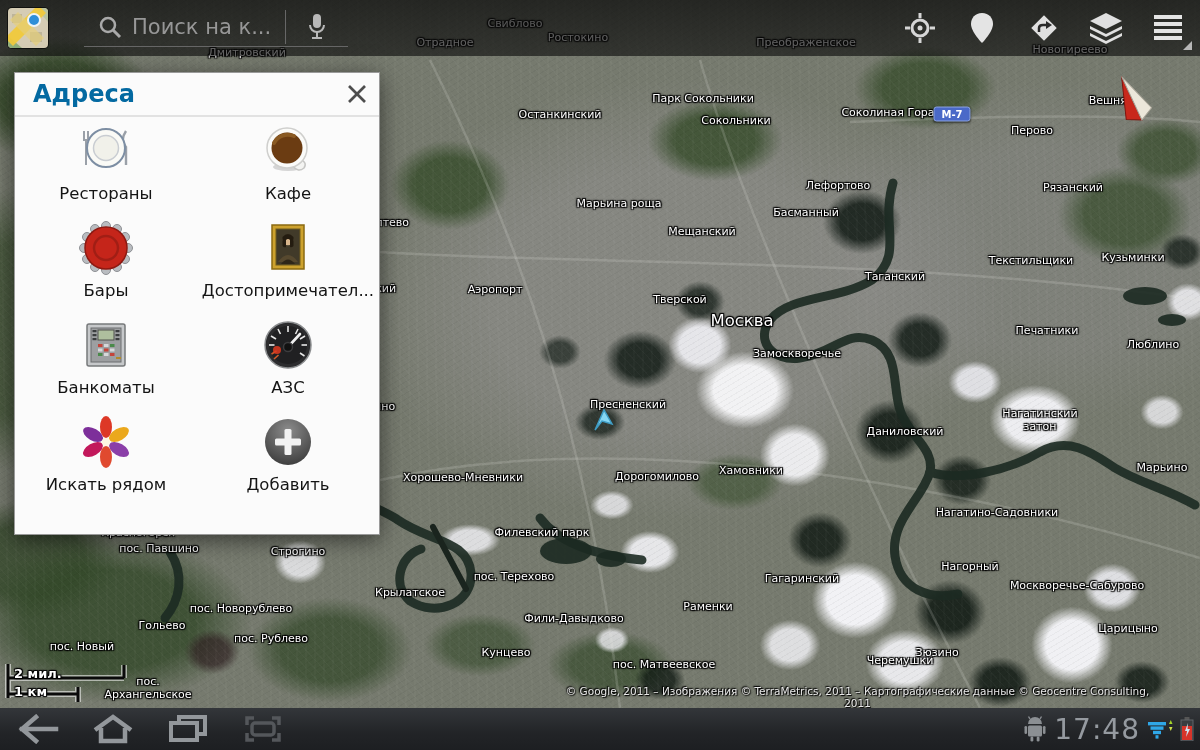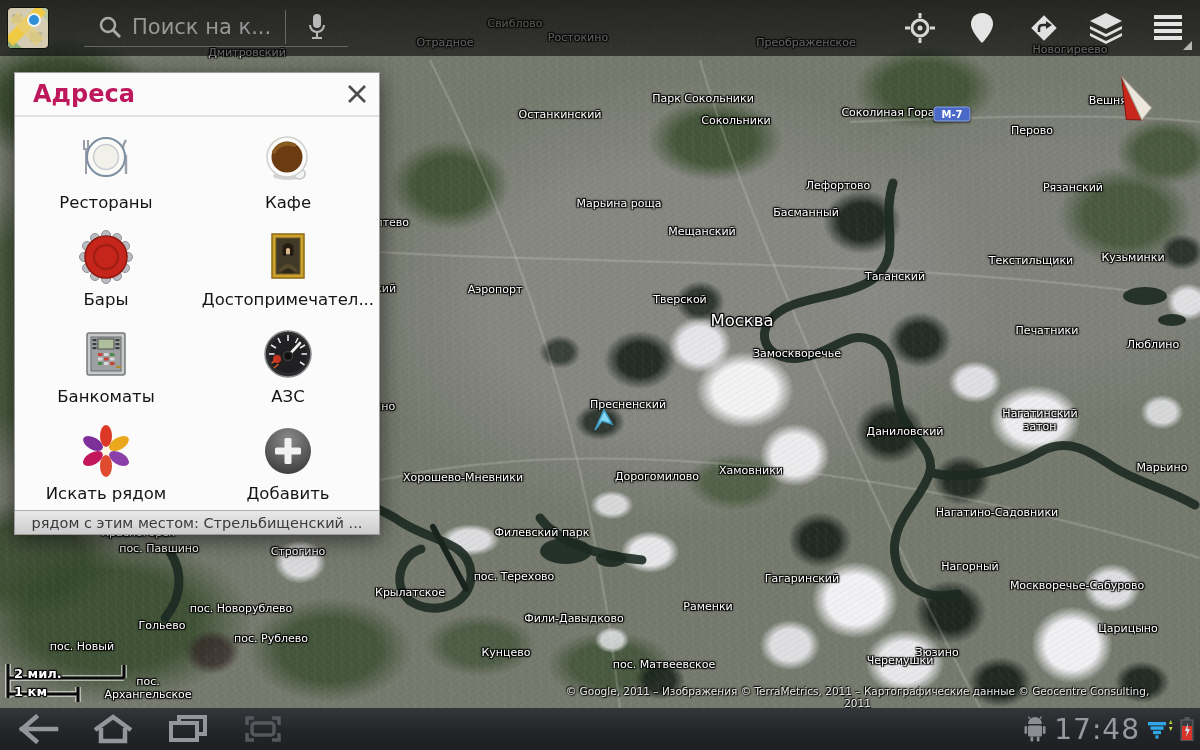--- a/index.html
+++ b/index.html
@@ -95,25 +95,25 @@
     border-left:1px solid #676767;}
   #topbar-actions{position:absolute;right:10px;top:0;height:56px;display:flex;align-items:center;gap:18px;}
   .tb-btn{width:44px;height:48px;display:flex;align-items:center;justify-content:center;}
   #menu-corner{position:absolute;right:8px;bottom:6px;width:0;height:0;
     border-left:9px solid transparent;border-bottom:9px solid #b7b7b7;}
 
   
   #dialog{position:absolute;left:14px;top:72px;width:366px;height:463px;background:#fbfbfb;z-index:6;
     box-shadow:0 5px 22px rgba(0,0,0,.55);border:1px solid #9a9a9a;box-sizing:border-box;}
   #dialog-header{height:42px;display:flex;align-items:center;border-bottom:2px solid #e2e2e2;}
-  #dialog-title{margin-left:18px;font-size:24px;font-weight:bold;color:#be185d;flex:1;}
+  #dialog-title{margin-left:18px;font-size:24px;font-weight:bold;color:#0369a1;flex:1;}
   #dialog-close{width:44px;height:40px;display:flex;align-items:center;justify-content:center;}
   #dialog-grid{position:absolute;left:0;top:44px;right:0;bottom:23px;display:grid;
     grid-template-columns:1fr 1fr;grid-auto-rows:97px;padding-top:6px;}
-  .place-item{display:flex;flex-direction:column;align-items:center;justify-content:center;}
+  .place-item{display:flex;flex-direction:column;align-items:center;justify-content:flex-start;}
   .place-icon{width:56px;height:56px;}
   .place-label{margin-top:5px;font-size:16.5px;color:#141414;max-width:176px;overflow:hidden;
     white-space:nowrap;text-overflow:ellipsis;}
   #dialog-footer{position:absolute;left:0;right:0;bottom:0;height:23px;
     background:linear-gradient(#e9e9e9,#cccccc);border-top:1px solid #b0b0b0;
     display:flex;align-items:center;justify-content:center;}
   #dialog-footer span{font-size:14.5px;color:#3a3a3a;white-space:nowrap;overflow:hidden;text-overflow:ellipsis;}
 
   
   #system-bar{position:absolute;left:0;bottom:0;width:1200px;height:42px;z-index:7;
@@ -458,23 +458,20 @@
               <stop offset="100%" stop-color="#3a3a3a"></stop>
       </radialGradient>
     </defs>
     <circle cx="28" cy="28" r="23" fill="url(#gAdd)"></circle>
     <rect x="24.5" y="15" width="7" height="26" rx="1.5" fill="#f2f2f2"></rect>
     <rect x="15" y="24.5" width="26" height="7" rx="1.5" fill="#f2f2f2"></rect>
   </svg>
         <span class="place-label">Добавить</span>
       </div>
     </div>
-  <div id="dialog-footer">
-    <span>рядом с этим местом: Стрельбищенский ...</span>
-  </div>
 </div>
 
 <div id="system-bar">
   <div class="nav-btn" id="nav-back">
     <svg width="44" height="30">
       <path d="M20 3 L6 15 L20 27 M6 15 H40" fill="none" stroke="#93979b" stroke-width="4.5" stroke-linecap="square"></path>
     </svg>
   </div>
   <div class="nav-btn">
     <svg width="42" height="30">

